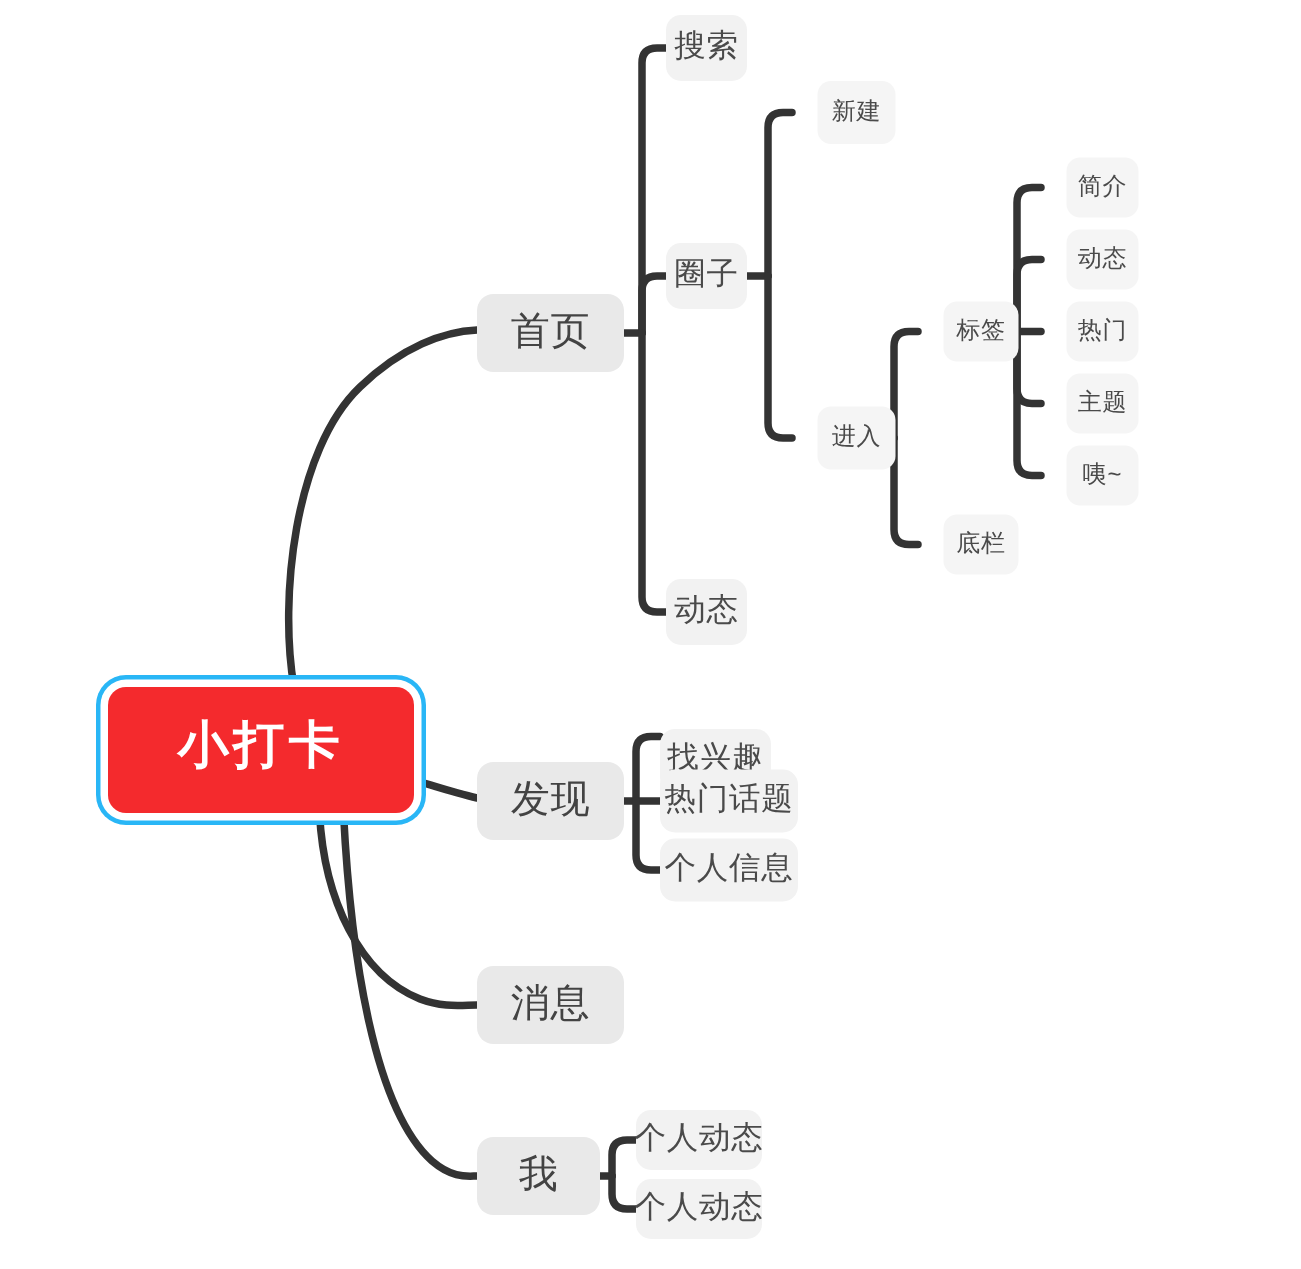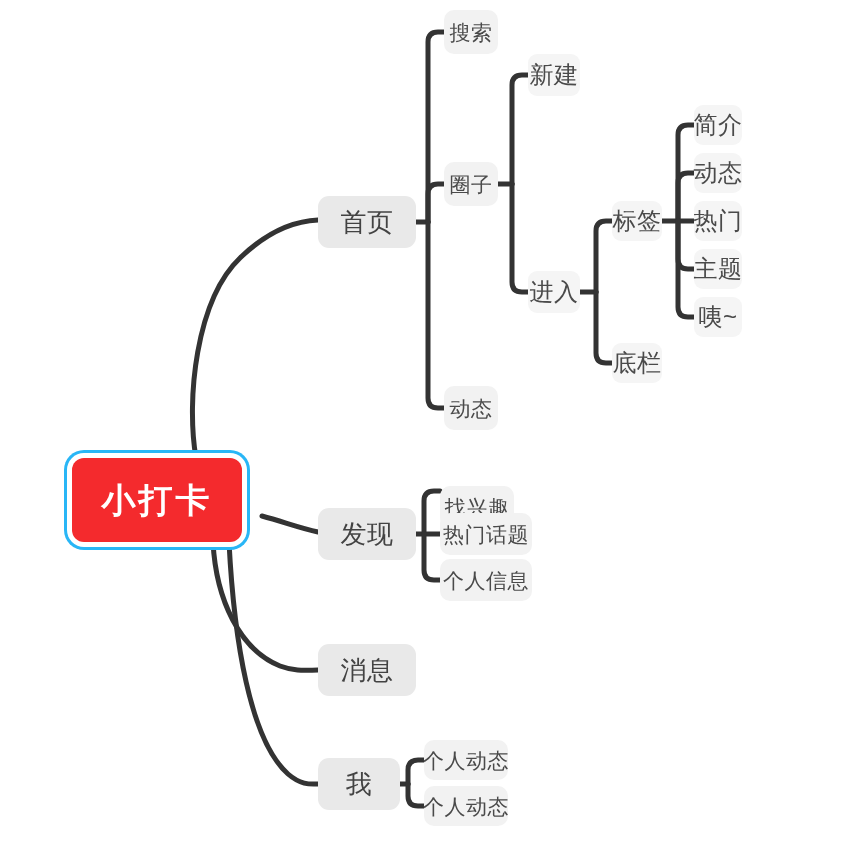--- a/index.html
+++ b/index.html
@@ -17,39 +17,41 @@
     display:flex;align-items:center;justify-content:center;
     box-sizing:border-box;
     white-space:nowrap;
     color:#4a4a4a;
     border-radius:9px;
     background:#f4f4f4;
     font-size:20px;
     line-height:1;
     padding:9px 12px;
     letter-spacing:0.5px;
+    font-family:Liberation Mono, monospace;
   }
   .node.lvl1{
     background:#e9e9e9;
     font-size:26px;
     border-radius:11px;
     padding:14px 22px;
     color:#434343;
   }
   .node.lvl2{
     background:#f2f2f2;
     font-size:21px;
     border-radius:10px;
     padding:10px 13px;
   }
   .node.lvl3{
     background:#f5f5f5;
-    font-size:24px;
+    font-size:16px;
     border-radius:9px;
     padding:9px 12px;
+    margin-left:17px;
   }
   .node.root{
     background:#f42a2d;
     color:#ffffff;
     font-size:34px;
     font-weight:bold;
     border-radius:12px;
     padding:0;
     box-shadow:0 0 0 5px #ffffff, 0 0 0 8px #29b6f6;
     letter-spacing:3px;
@@ -82,21 +84,21 @@
       <path d="M 678 221 L 678 307 Q 678 317 688 317 L 694 317" fill="none" stroke="#333333" stroke-width="5" stroke-linecap="round" stroke-linejoin="round"></path>
       <path d="M 416 534 L 424 534" fill="none" stroke="#333333" stroke-width="5" stroke-linecap="round" stroke-linejoin="round"></path>
       <path d="M 424 534 L 424 501 Q 424 491 434 491 L 440 491" fill="none" stroke="#333333" stroke-width="5" stroke-linecap="round" stroke-linejoin="round"></path>
       <path d="M 424 534 L 440 534" fill="none" stroke="#333333" stroke-width="5" stroke-linecap="round" stroke-linejoin="round"></path>
       <path d="M 424 534 L 424 570 Q 424 580 434 580 L 440 580" fill="none" stroke="#333333" stroke-width="5" stroke-linecap="round" stroke-linejoin="round"></path>
       <path d="M 400 784 L 408 784" fill="none" stroke="#333333" stroke-width="5" stroke-linecap="round" stroke-linejoin="round"></path>
       <path d="M 408 784 L 408 770 Q 408 760 418 760 L 424 760" fill="none" stroke="#333333" stroke-width="5" stroke-linecap="round" stroke-linejoin="round"></path>
       <path d="M 408 784 L 408 796 Q 408 806 418 806 L 424 806" fill="none" stroke="#333333" stroke-width="5" stroke-linecap="round" stroke-linejoin="round"></path>
     </svg>
   <div id="nodes-layer">
-      <div class="node root" style="left: 72px; top: 458px; width: 170px; height: 84px;">小打卡</div>
+      <div class="node root" style="left: 72px; top: 458px; width: 204px; height: 84px;">小打卡</div>
       <div class="node lvl1" style="left: 318px; top: 196px; width: 98px; height: 52px;">首页</div>
       <div class="node lvl2" style="left: 444px; top: 10px; width: 54px; height: 44px;">搜索</div>
       <div class="node lvl2" style="left: 444px; top: 162px; width: 54px; height: 44px;">圈子</div>
       <div class="node lvl3" style="left: 528px; top: 54px; width: 52px; height: 42px;">新建</div>
       <div class="node lvl3" style="left: 528px; top: 271px; width: 52px; height: 42px;">进入</div>
       <div class="node lvl3" style="left: 612px; top: 201px; width: 50px; height: 40px;">标签</div>
       <div class="node lvl3" style="left: 612px; top: 343px; width: 50px; height: 40px;">底栏</div>
       <div class="node lvl3" style="left: 694px; top: 105px; width: 48px; height: 40px;">简介</div>
       <div class="node lvl3" style="left: 694px; top: 153px; width: 48px; height: 40px;">动态</div>
       <div class="node lvl3" style="left: 694px; top: 201px; width: 48px; height: 40px;">热门</div>

